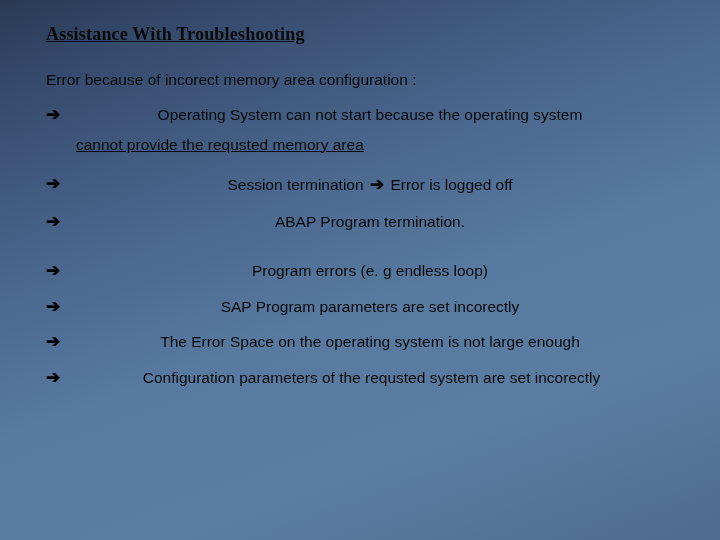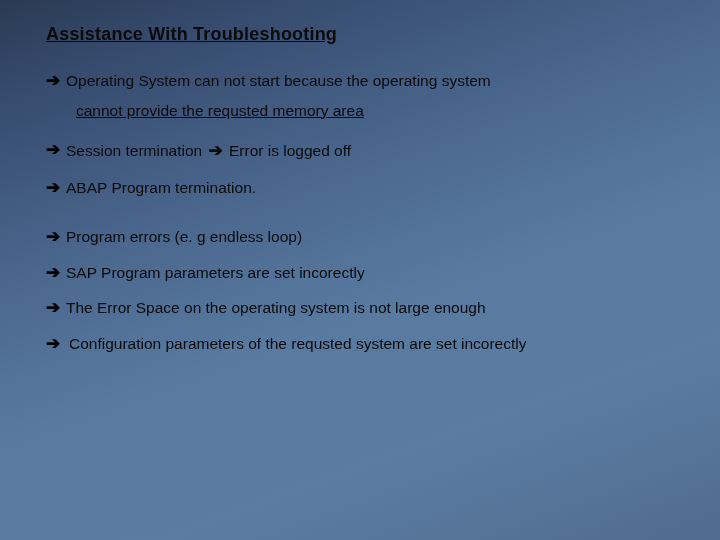--- a/index.html
+++ b/index.html
@@ -24,20 +24,21 @@
     color: #0a0a0a;
     box-sizing: border-box;
     padding: 24px 46px 0 46px;
   }
   .title {
     font-size: 18px;
     font-weight: bold;
     text-decoration: underline;
     margin-bottom: 26px;
     letter-spacing: 0.2px;
+    font-family: Liberation Serif, serif;
   }
   .subhead {
     font-size: 15.5px;
     margin-bottom: 16px;
   }
   .arrow-row {
     display: flex;
     align-items: flex-start;
     margin-bottom: 16px;
     font-size: 15.5px;
@@ -47,20 +48,21 @@
     flex: 0 0 auto;
     width: 20px;
     font-size: 17px;
     font-weight: bold;
     line-height: 1.15;
     color: #000;
     font-family: Arial, sans-serif;
   }
   .arrow-text {
     flex: 1 1 auto;
+    text-align: center;
   }
   .cont {
     margin-left: 30px;
     font-size: 15.5px;
     margin-top: -10px;
     margin-bottom: 16px;
     line-height: 1.8;
     text-decoration: underline;
   }
   .inline-arrow {
@@ -73,20 +75,21 @@
   }
   .indent-extra .arrow-text { padding-left: 3px; }
 </style>
 </head>
 <body>
 
 <div class="slide">
 
   <div class="title">Assistance With Troubleshooting</div>
 
+  <div class="subhead">Error because of incorect memory area configuration :</div>
 
   <div class="arrow-row">
     <span class="arrow">➔</span>
     <span class="arrow-text">Operating System can not start because the operating system</span>
   </div>
   <div class="cont">cannot provide the requsted memory area</div>
 
   <div class="arrow-row">
     <span class="arrow">➔</span>
     <span class="arrow-text">

